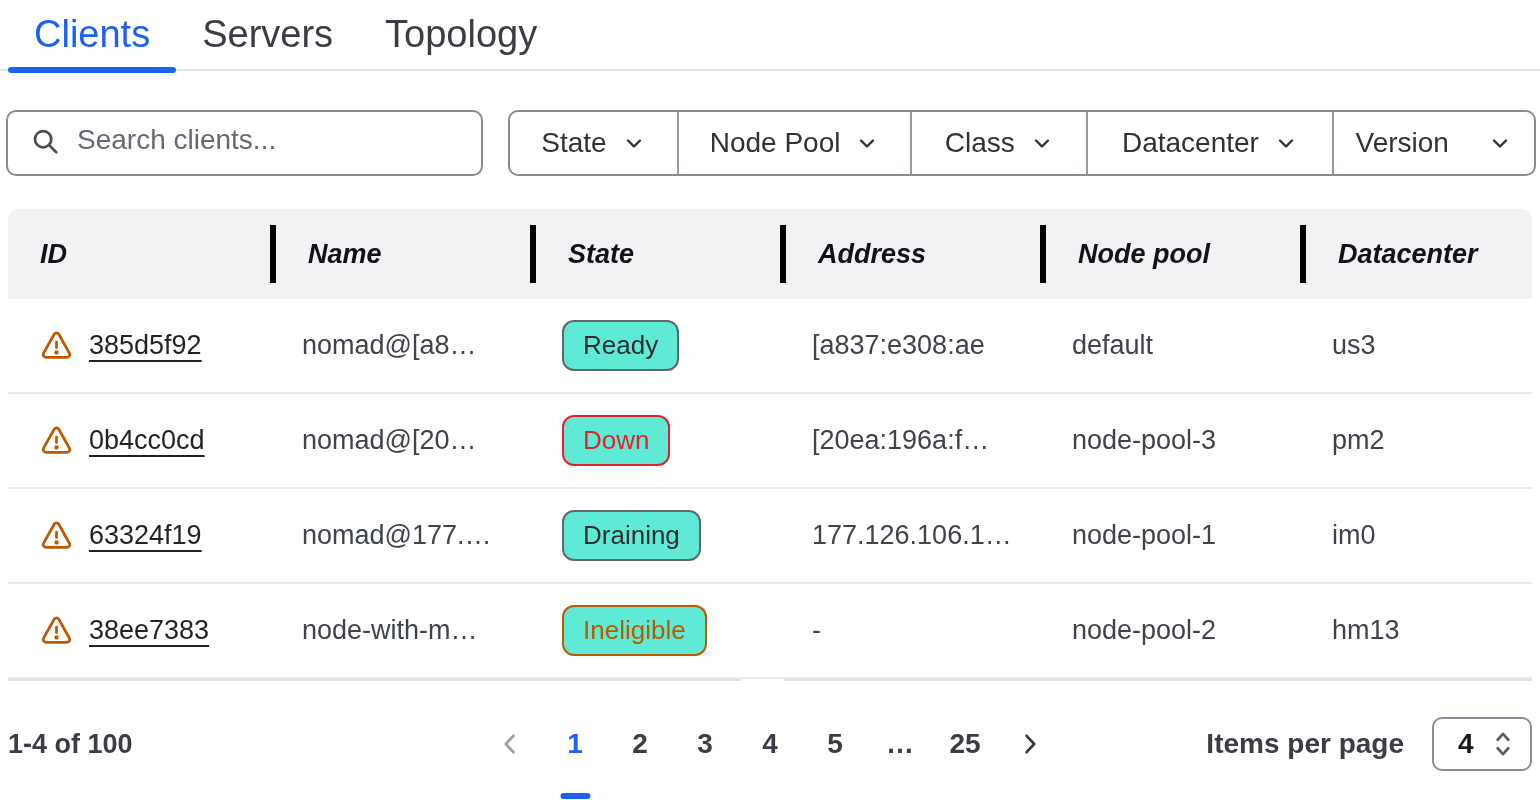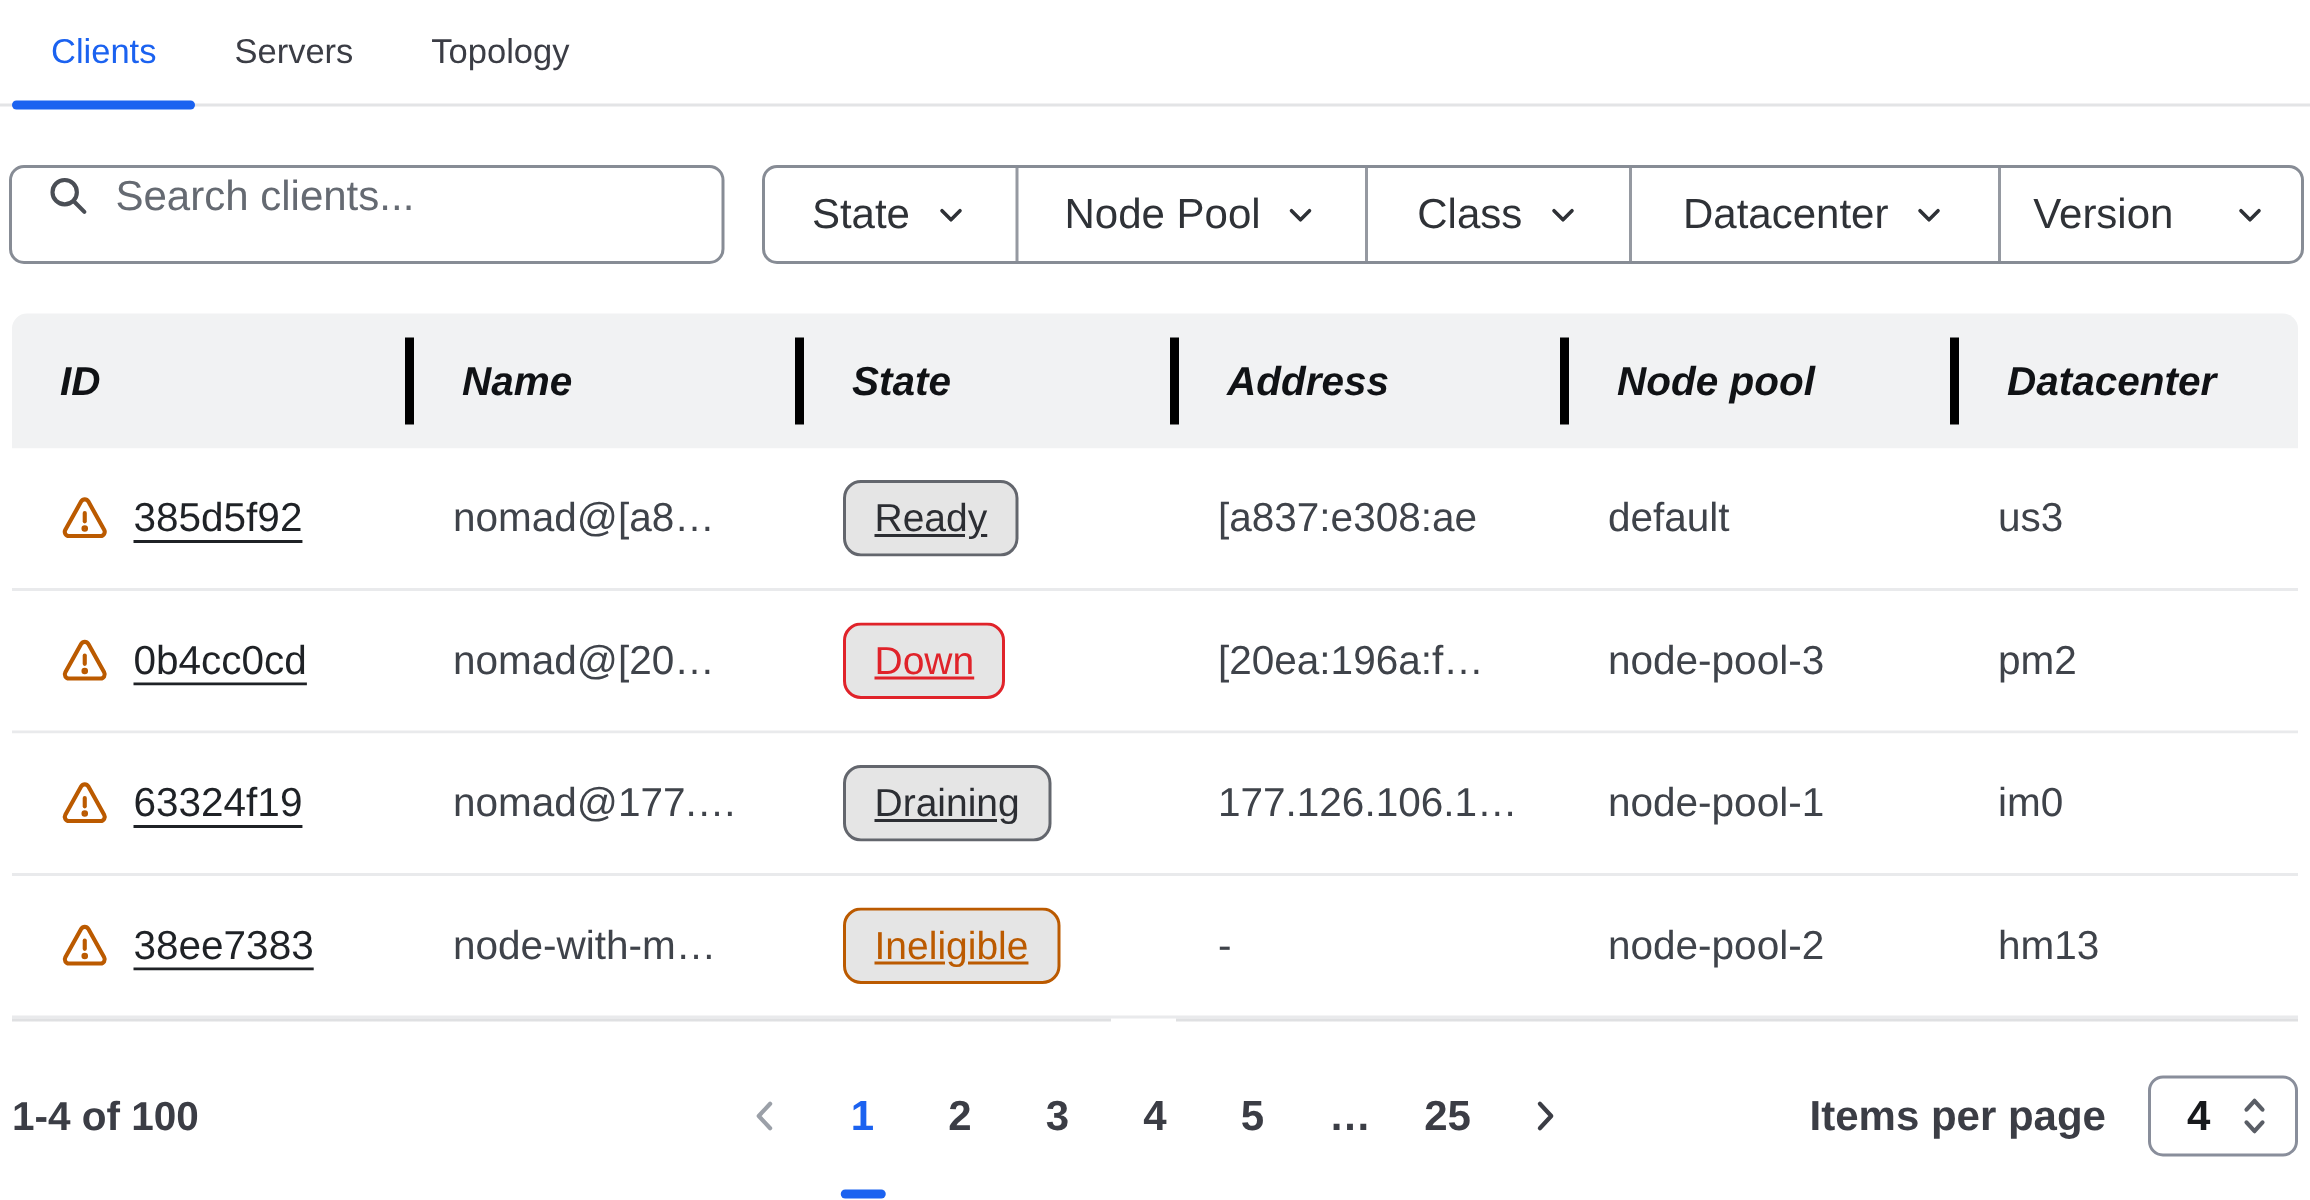--- a/index.html
+++ b/index.html
@@ -3,29 +3,29 @@
 <meta charset="utf-8">
 <style>
   * { box-sizing: border-box; margin: 0; padding: 0; }
   html,body { width:1540px; height:800px; overflow:hidden; background:#fff;
     font-family:"Liberation Sans", sans-serif; color:#3b3d45; }
 
   
   .tabbar { display:flex; align-items:stretch; height:71px; padding-left:8px;
     border-bottom:2px solid #e3e4e6; }
   .tab { position:relative; display:flex; align-items:center; padding:0 26px;
-    font-size:23px; color:#3b3d45; cursor:pointer; }
+    font-size:38px; color:#3b3d45; cursor:pointer; }
   .tab.active { color:#1b62f0; }
   .tab-underline { position:absolute; left:0; right:0; bottom:-4px; height:6px;
     border-radius:3px; background:#1b62f0; }
 
   
   .toolbar { display:flex; gap:25px; margin:39px 4px 0 6px; height:66px; }
-  .search-box { width:477px; flex:none; display:flex; align-items:flex-start; gap:17px;
-    padding:3px 22px; border:2px solid #878c95; border-radius:10px; background:#fff; }
+  .search-box { width:477px; flex:none; display:flex; align-items:flex-end; gap:17px;
+    padding:18px 22px; border:2px solid #878c95; border-radius:10px; background:#fff; }
   .search-box svg { flex:none; }
   .search-input { flex:1; border:none; outline:none; font-size:28px;
     font-family:"Liberation Sans", sans-serif; color:#3b3d45; background:transparent; }
   .search-input::placeholder { color:#656a72; opacity:1; }
 
   .filter-group { flex:1; display:flex; border:2px solid #878c95; border-radius:10px;
     overflow:hidden; background:#fff; }
   .filter-btn { display:flex; align-items:center; justify-content:center; gap:15px;
     font-size:28px; color:#2f3237; cursor:pointer; padding:0 10px; }
   .filter-btn + .filter-btn { border-left:2px solid #9599a1; }
@@ -48,21 +48,21 @@
     white-space:nowrap; overflow:hidden; }
   .id-cell { gap:16px; }
   .id-link { color:#1f2226; text-decoration:underline; text-underline-offset:6px;
     text-decoration-thickness:2px; cursor:pointer; }
   .table-bottom { height:2px;
     background:linear-gradient(to right,#dfe0e2 0,#dfe0e2 733px,
       transparent 733px,transparent 776px,#dfe0e2 776px); }
 
   .badge { display:inline-flex; align-items:center; padding:7px 19px;
     border:2px solid; border-radius:12px; font-size:26px; line-height:1.25;
-    background:#e5e5e5;text-decoration:underline; }
+    background:#5eead4; }
   .badge.neutral  { color:#2c2e33; border-color:#63666d; }
   .badge.critical { color:#e0232a; border-color:#e0232a; }
   .badge.warning  { color:#bb5a00; border-color:#bb5a00; }
 
   
   .pagination { position:relative; display:flex; align-items:center;
     justify-content:space-between; margin:34px 8px 0 8px; height:58px;font-weight:bold; }
   .page-summary { font-size:27px; color:#3b3d45; }
   .pager { position:absolute; left:50%; transform:translateX(-50%);
     display:flex; align-items:center; }

